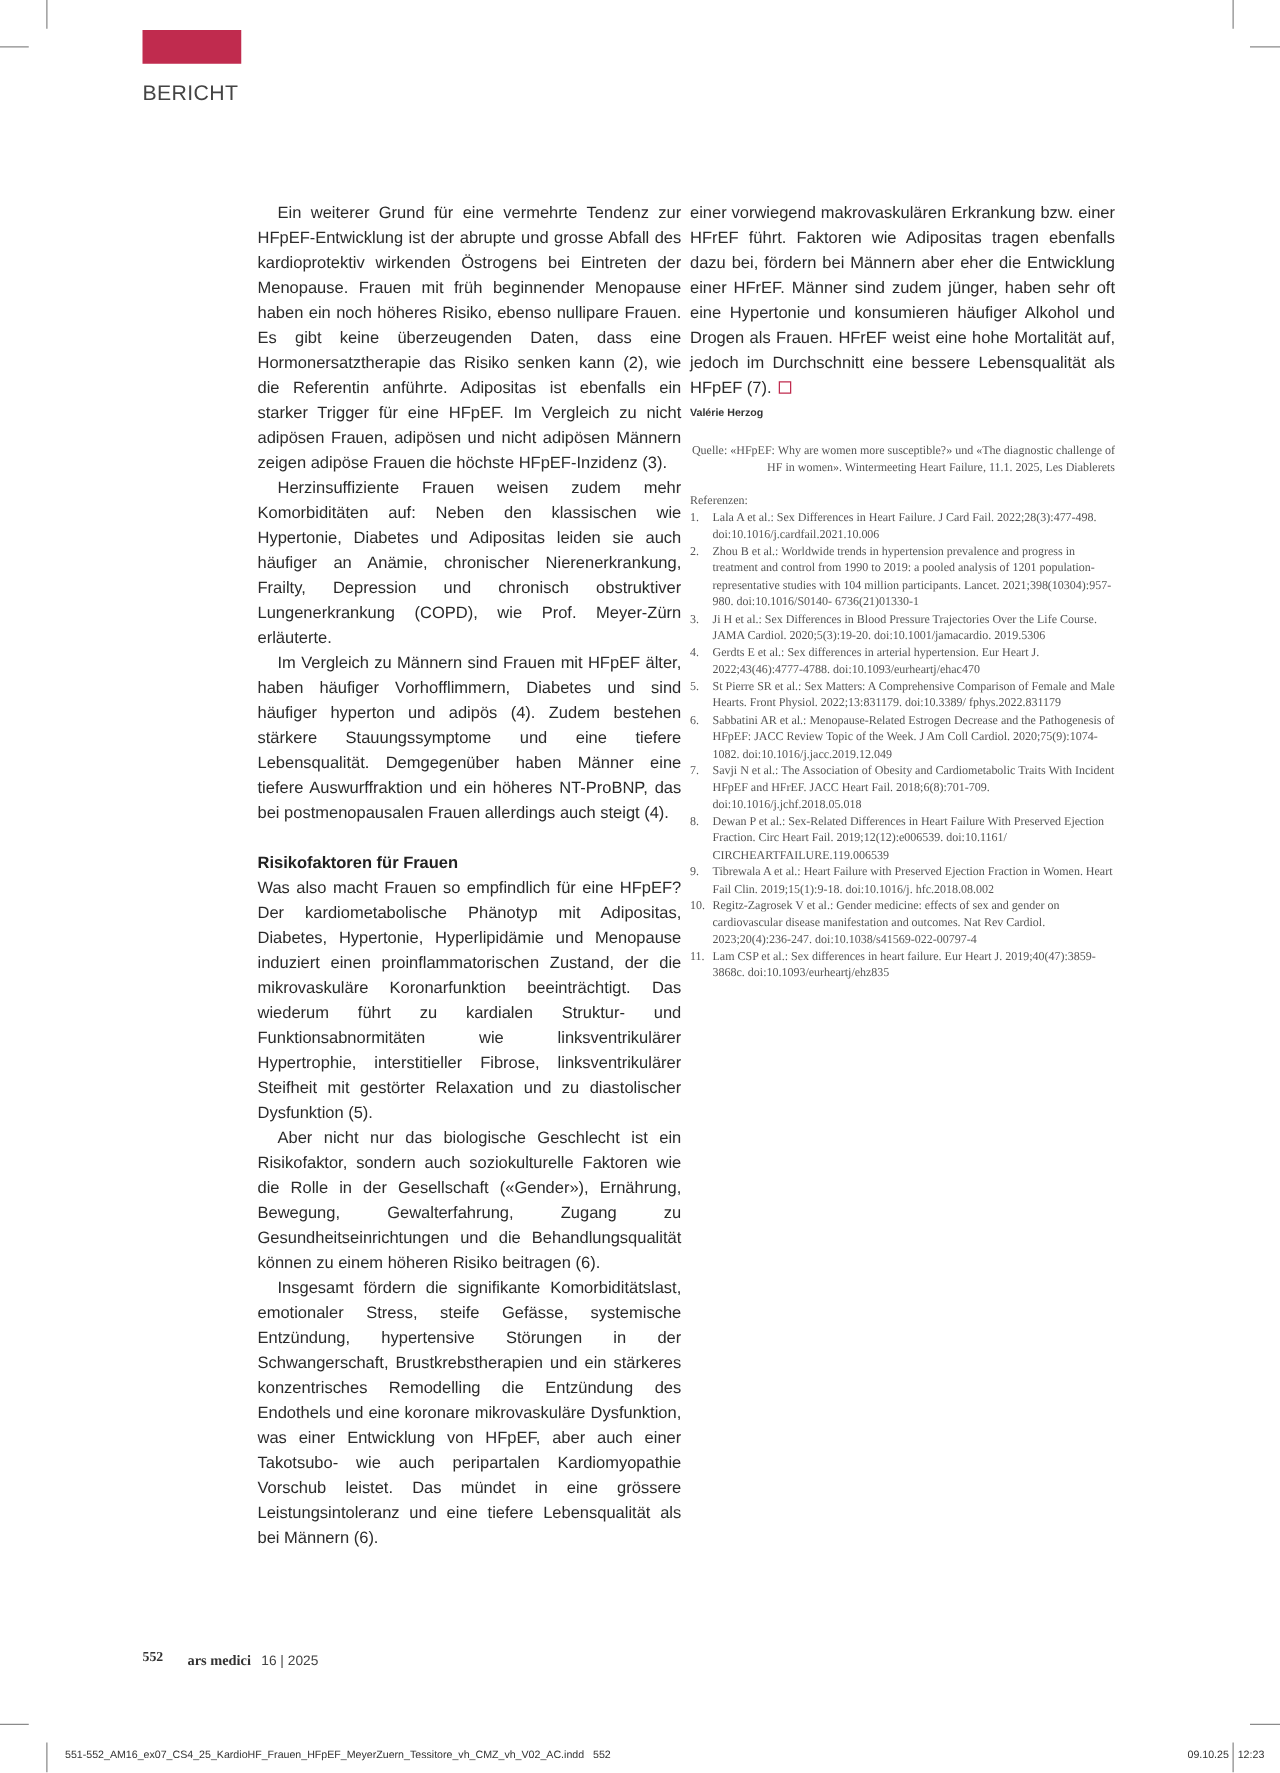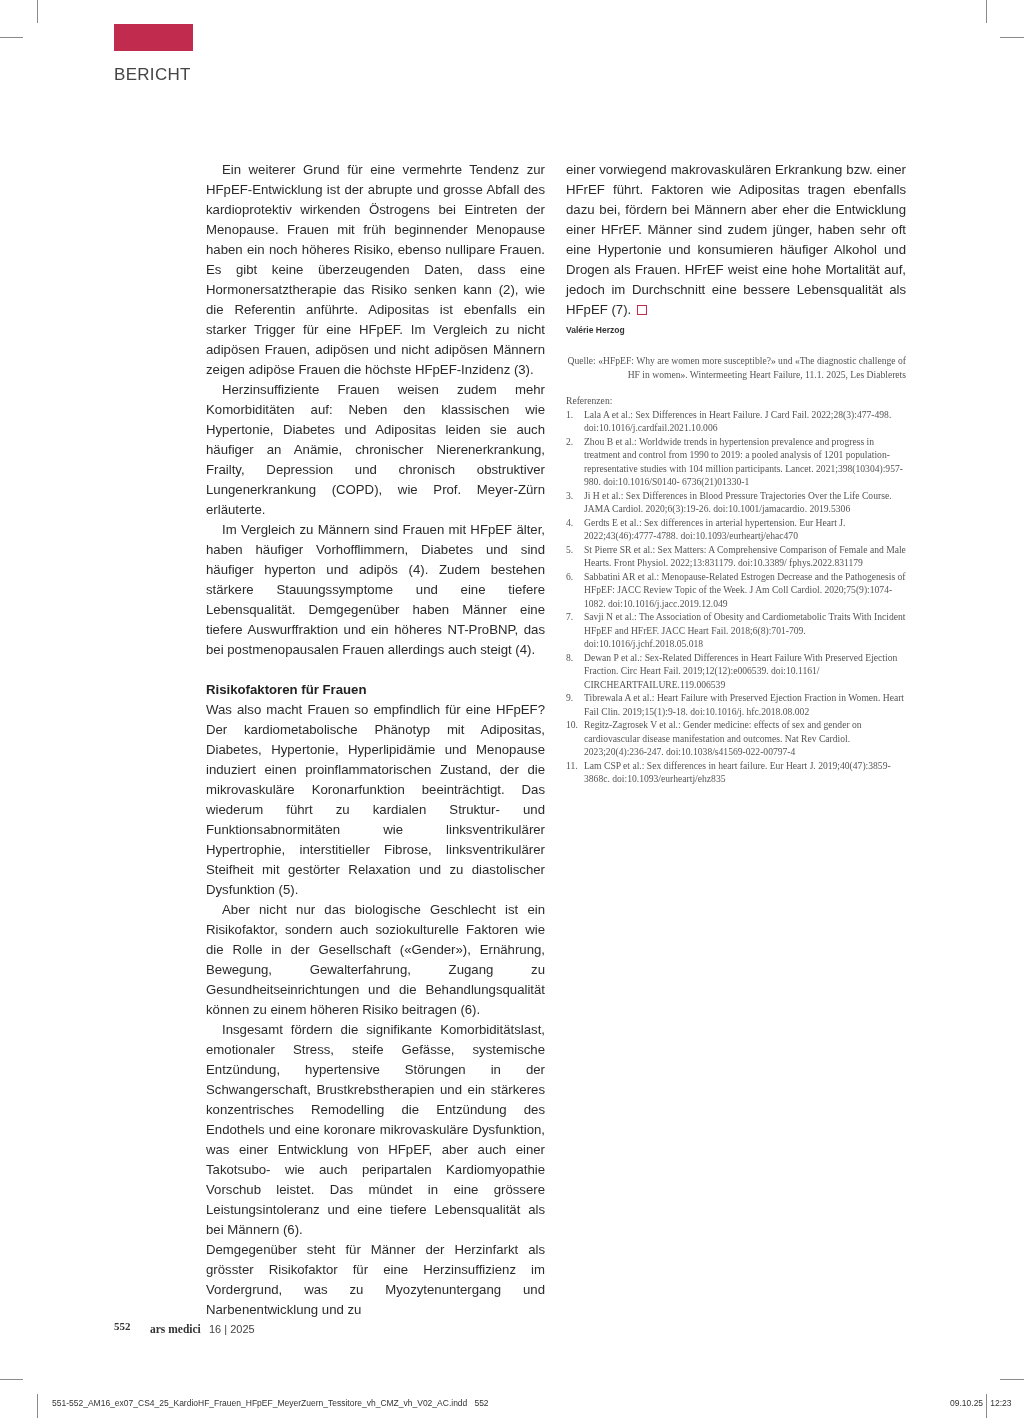--- a/index.html
+++ b/index.html
@@ -2,21 +2,21 @@
 <html><head>
 <meta charset="utf-8">
 <style>
   html, body { margin: 0; padding: 0; background: #ffffff; }
   body { width: 1024px; height: 1418px; position: relative; overflow: hidden; color: #2b2b2b; }
   .crop { position: absolute; background: #8a8a8a; }
   .red-bar { position: absolute; left: 114px; top: 24px; width: 79px; height: 27px; background: #c02b4e; }
   .section-label { position: absolute; left: 114px; top: 65px; font-family: "Liberation Sans", sans-serif; font-size: 17px; color: #444; letter-spacing: 0.3px; }
   .col { position: absolute; font-family: "Liberation Sans", sans-serif; font-size: 13.2px; line-height: 20px; color: #2b2b2b; text-align: justify; hyphens: manual; }
   .col-left { left: 206px; top: 160px; width: 339px; }
-  .col-right { left: 566px; top: 160px; width: 340px; }
+  .col-right { left: 552px; top: 160px; width: 340px; }
   .col p { margin: 0; text-indent: 16px; }
   .col p.noindent { text-indent: 0; }
   .col h3 { margin: 20px 0 0 0; font-size: 13.2px; line-height: 20px; font-weight: bold; color: #222; }
   .end-mark { display: inline-block; width: 8px; height: 8px; border: 1.5px solid #c02b4e; vertical-align: -1px; margin-left: 6px; }
   .author { font-family: "Liberation Sans", sans-serif; font-size: 8.5px; font-weight: bold; color: #333; }
   .source { font-family: "Liberation Serif", serif; font-size: 9.6px; line-height: 13.5px; color: #555; margin-top: 14px; text-align: right; }
   .refs-title { font-family: "Liberation Serif", serif; font-size: 9.6px; line-height: 13.5px; color: #555; margin-top: 13px; }
   .refs { list-style: none; margin: 0; padding: 0; font-family: "Liberation Serif", serif; font-size: 9.6px; line-height: 13.5px; color: #555; text-align: left; }
   .refs li { display: flex; }
   .refs .num { width: 18px; flex: none; }
@@ -43,40 +43,39 @@
 <div class="section-label">BERICHT</div>
 
 <div class="col col-left">
   <p>Ein weiterer Grund für eine vermehrte Tendenz zur HFpEF-Entwicklung ist der abrupte und grosse Abfall des kardioprotektiv wirkenden Östrogens bei Eintreten der Menopause. Frauen mit früh beginnender Menopause haben ein noch höheres Risiko, ebenso nullipare Frauen. Es gibt keine überzeugenden Daten, dass eine Hormonersatztherapie das Risiko senken kann (2), wie die Referentin anführte. Adipositas ist ebenfalls ein starker Trigger für eine HFpEF. Im Vergleich zu nicht adipösen Frauen, adipösen und nicht adipösen Männern zeigen adipöse Frauen die höchste HFpEF-Inzidenz (3).</p>
   <p>Herzinsuffiziente Frauen weisen zudem mehr Komorbiditäten auf: Neben den klassischen wie Hypertonie, Diabetes und Adipositas leiden sie auch häufiger an Anämie, chronischer Nierenerkrankung, Frailty, Depression und chronisch obstruktiver Lungenerkrankung (COPD), wie Prof. Meyer-Zürn erläuterte.</p>
   <p>Im Vergleich zu Männern sind Frauen mit HFpEF älter, haben häufiger Vorhofflimmern, Diabetes und sind häufiger hyperton und adipös (4). Zudem bestehen stärkere Stauungssymptome und eine tiefere Lebensqualität. Demgegenüber haben Männer eine tiefere Auswurffraktion und ein höheres NT-ProBNP, das bei postmenopausalen Frauen allerdings auch steigt (4).</p>
   <h3>Risikofaktoren für Frauen</h3>
   <p class="noindent">Was also macht Frauen so empfindlich für eine HFpEF? Der kardiometabolische Phänotyp mit Adipositas, Diabetes, Hypertonie, Hyperlipidämie und Menopause induziert einen proinflammatorischen Zustand, der die mikrovaskuläre Koronarfunktion beeinträchtigt. Das wiederum führt zu kardialen Struktur- und Funktionsabnormitäten wie linksventrikulärer Hypertrophie, interstitieller Fibrose, linksventrikulärer Steifheit mit gestörter Relaxation und zu diastolischer Dysfunktion (5).</p>
   <p>Aber nicht nur das biologische Geschlecht ist ein Risikofaktor, sondern auch soziokulturelle Faktoren wie die Rolle in der Gesellschaft («Gender»), Ernährung, Bewegung, Gewalterfahrung, Zugang zu Gesundheitseinrichtungen und die Behandlungsqualität können zu einem höheren Risiko beitragen (6).</p>
   <p>Insgesamt fördern die signifikante Komorbiditätslast, emotionaler Stress, steife Gefässe, systemische Entzündung, hypertensive Störungen in der Schwangerschaft, Brustkrebstherapien und ein stärkeres konzentrisches Remodelling die Entzündung des Endothels und eine koronare mikrovaskuläre Dysfunktion, was einer Entwicklung von HFpEF, aber auch einer Takotsubo- wie auch peripartalen Kardiomyopathie Vorschub leistet. Das mündet in eine grössere Leistungsintoleranz und eine tiefere Lebensqualität als bei Männern (6).</p>
-  <p class="noindent">Demgegenüber steht für Männer der Herzinfarkt als grösster Risikofaktor für eine Herzinsuffizienz im Vordergrund, was zu Myozytenuntergang und Narbenentwicklung und zu</p>
 </div>
 
 <div class="col col-right">
   <p class="noindent"><span>einer vorwiegend makrovaskulären Erkrankung bzw. einer HFrEF führt. Faktoren wie Adipositas tragen ebenfalls dazu bei, fördern bei Männern aber eher die Entwicklung einer HFrEF. Männer sind zudem jünger, haben sehr oft eine Hypertonie und konsumieren häufiger Alkohol und Drogen als Frauen. HFrEF weist eine hohe Mortalität auf, jedoch im Durchschnitt eine bessere Lebensqualität als HFpEF (7).</span><span class="end-mark"></span></p>
   <div class="author">Valérie Herzog</div>
   <div class="source">Quelle: «HFpEF: Why are women more susceptible?» und «The diagnostic challenge of HF in women». Wintermeeting Heart Failure, 11.1. 2025, Les Diablerets</div>
   <div class="refs-title">Referenzen:</div>
   <ol class="refs">
     <li>
         <span class="num">1.</span>
         <span class="txt">Lala A et al.: Sex Differences in Heart Failure. J Card Fail. 2022;28(3):477-498. doi:10.1016/j.cardfail.2021.10.006</span>
       </li>
     <li>
         <span class="num">2.</span>
         <span class="txt">Zhou B et al.: Worldwide trends in hypertension prevalence and progress in treatment and control from 1990 to 2019: a pooled analysis of 1201 population-representative studies with 104 million participants. Lancet. 2021;398(10304):957-980. doi:10.1016/S0140- 6736(21)01330-1</span>
       </li>
     <li>
         <span class="num">3.</span>
-        <span class="txt">Ji H et al.: Sex Differences in Blood Pressure Trajectories Over the Life Course. JAMA Cardiol. 2020;6(3):19-26. doi:10.1001/jamacardio. 2019.5306</span>
+        <span class="txt">Ji H et al.: Sex Differences in Blood Pressure Trajectories Over the Life Course. JAMA Cardiol. 2020;5(3):19-20. doi:10.1001/jamacardio. 2019.5306</span>
       </li>
     <li>
         <span class="num">4.</span>
         <span class="txt">Gerdts E et al.: Sex differences in arterial hypertension. Eur Heart J. 2022;43(46):4777-4788. doi:10.1093/eurheartj/ehac470</span>
       </li>
     <li>
         <span class="num">5.</span>
         <span class="txt">St Pierre SR et al.: Sex Matters: A Comprehensive Comparison of Female and Male Hearts. Front Physiol. 2022;13:831179. doi:10.3389/ fphys.2022.831179</span>
       </li>
     <li>

